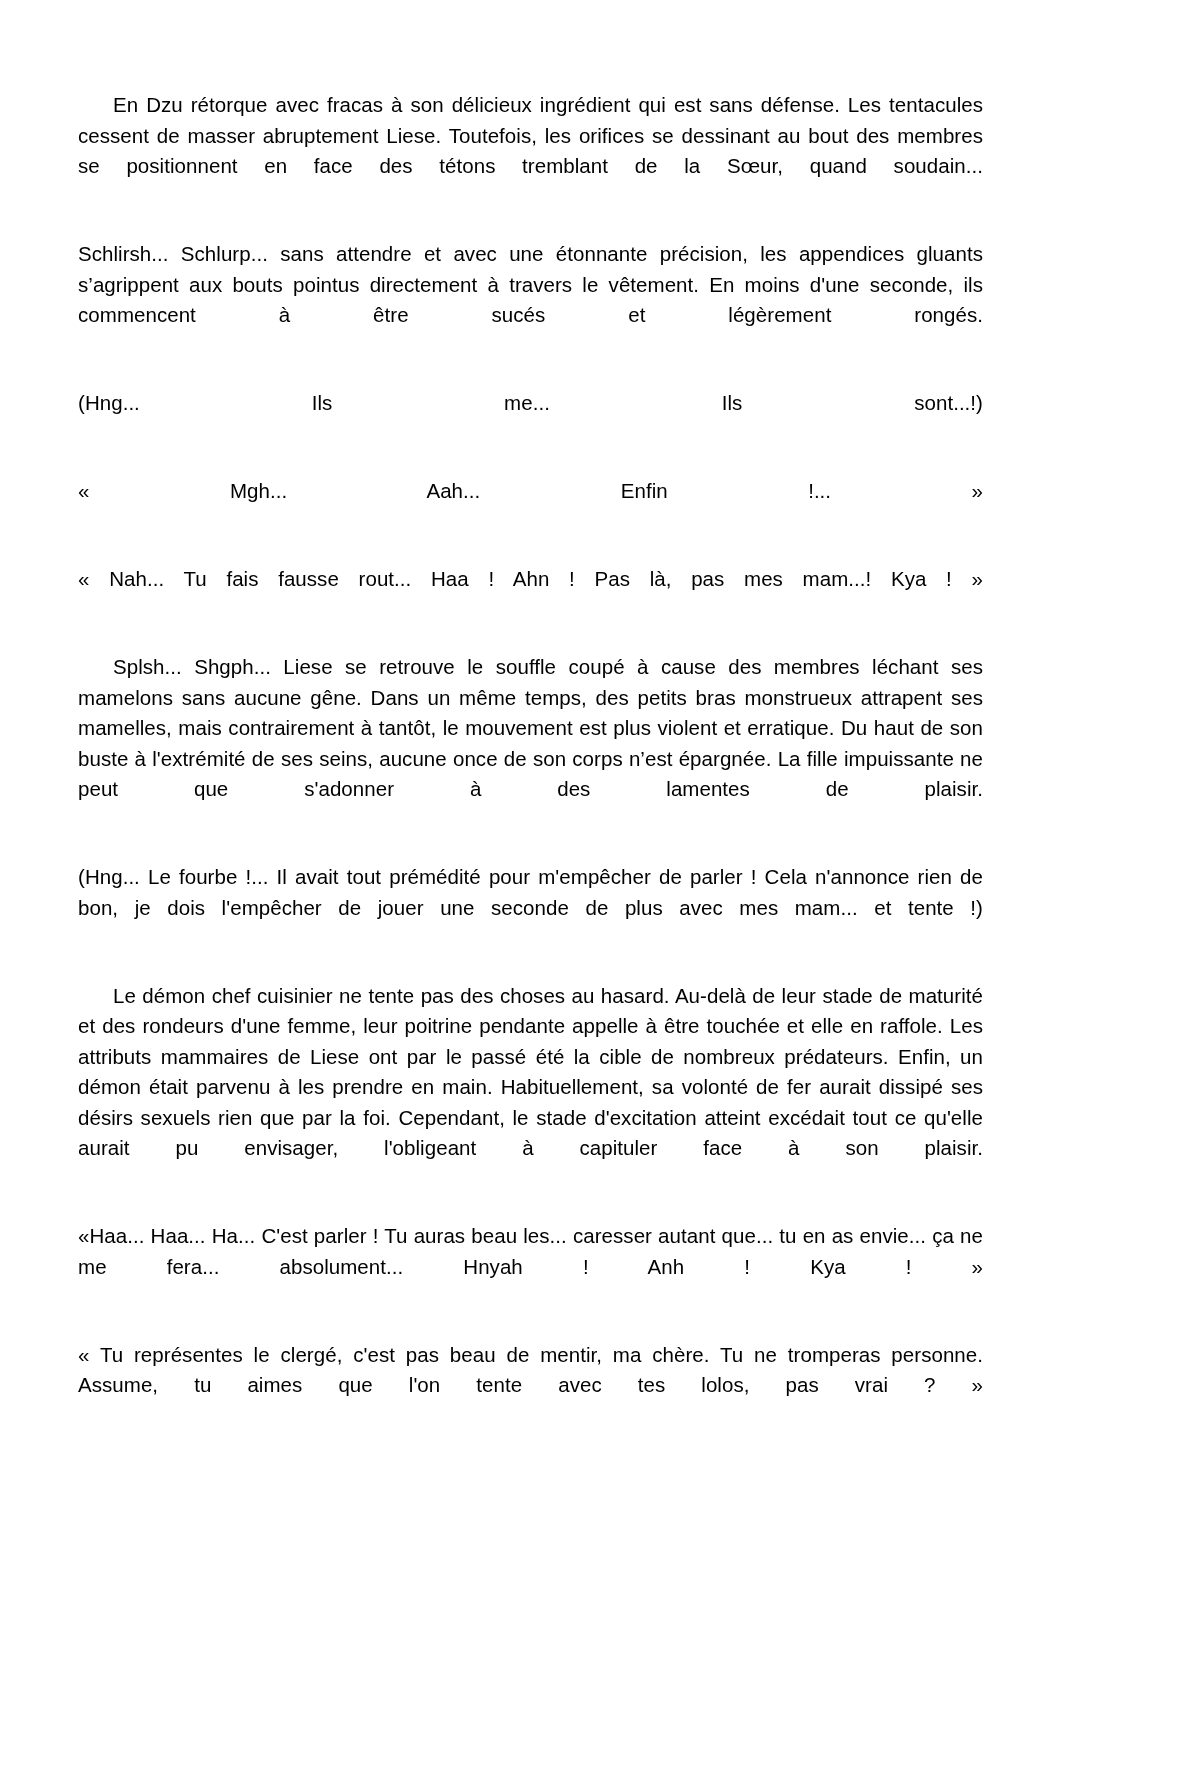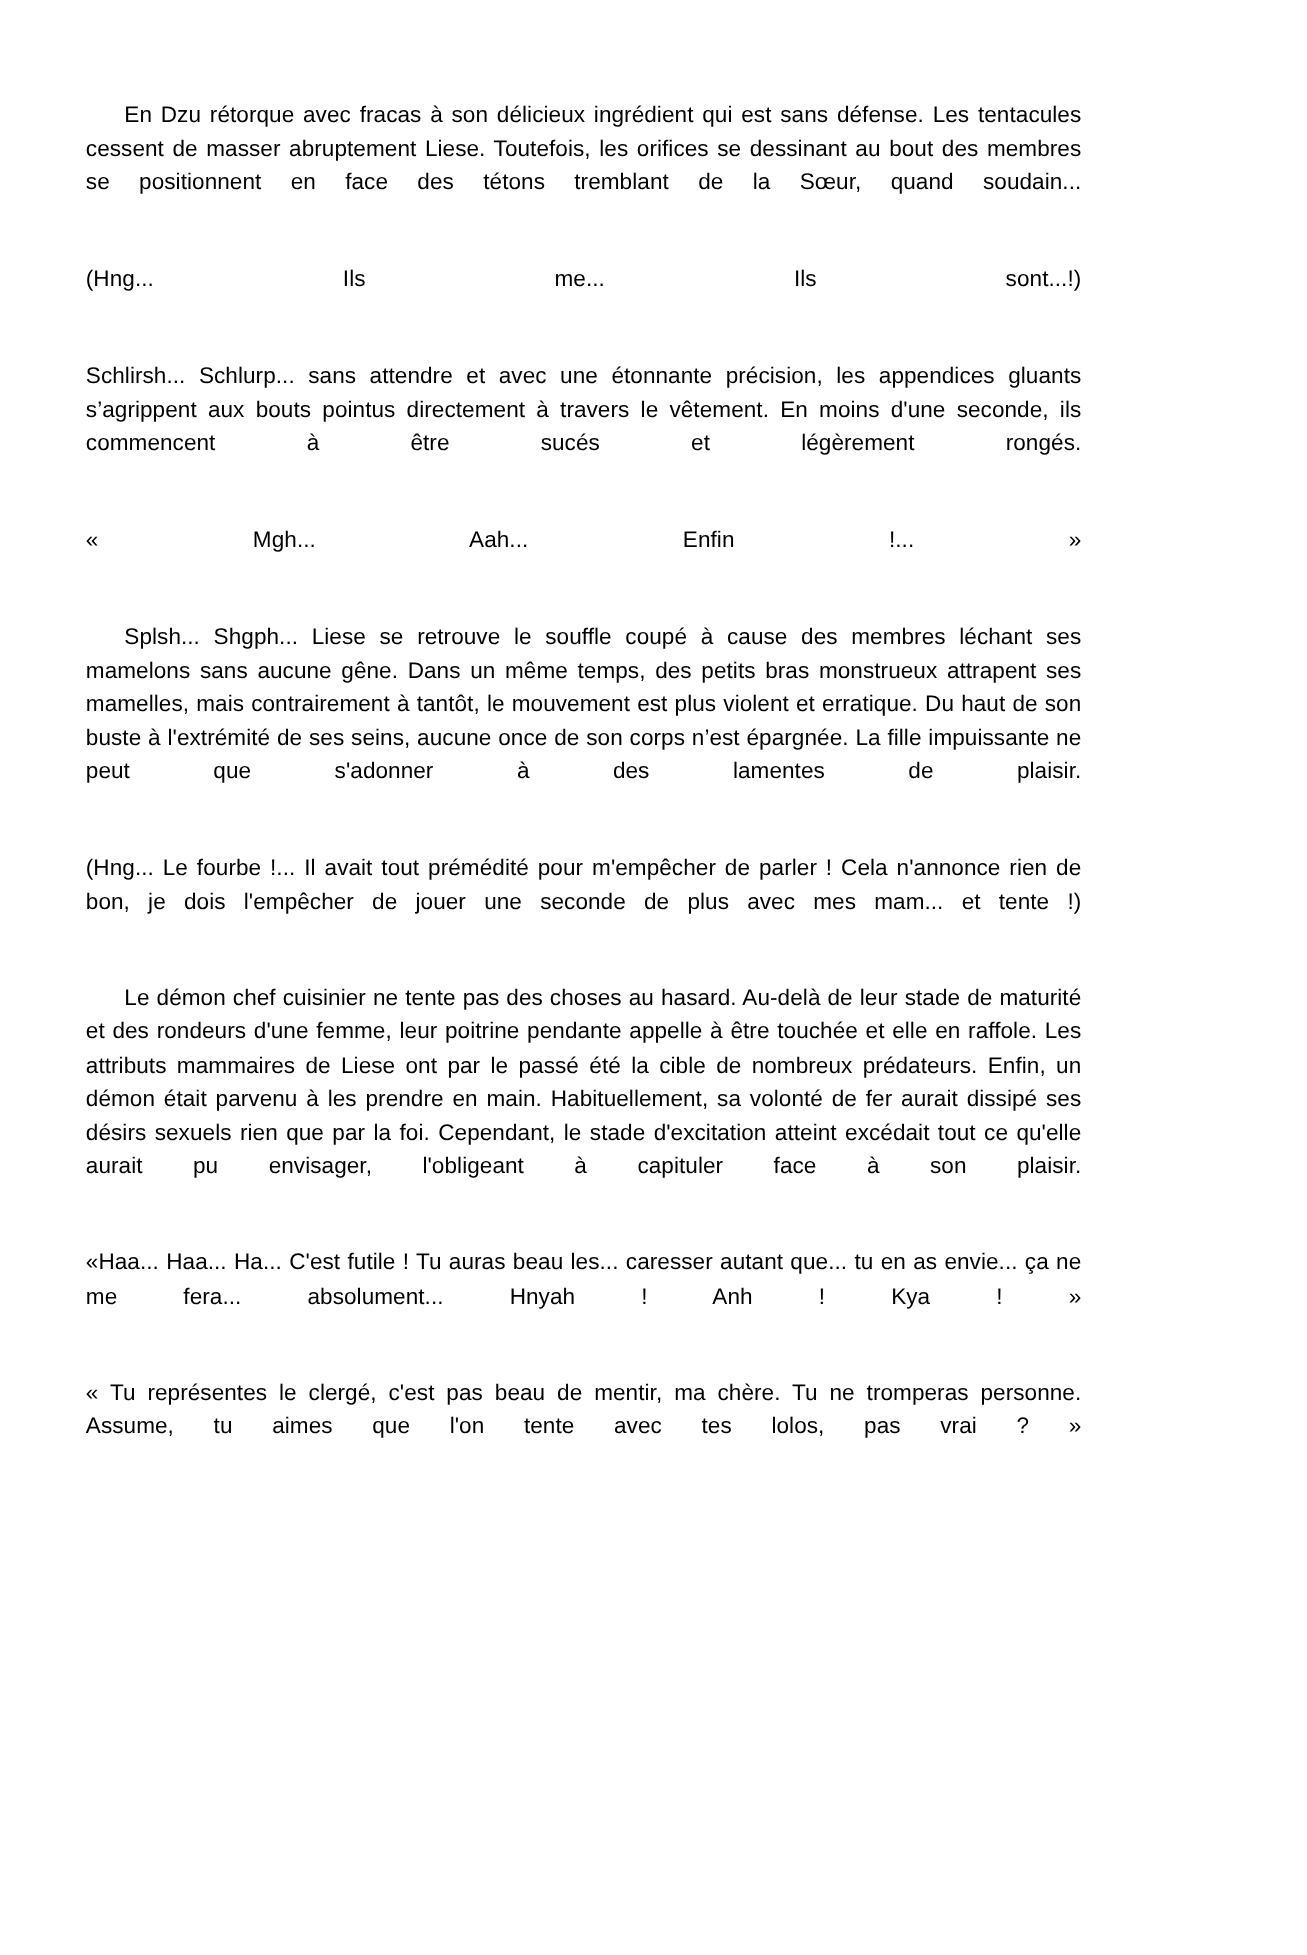--- a/index.html
+++ b/index.html
@@ -46,23 +46,24 @@
     width: 100%;
   }
 </style>
 </head>
 <body>
 
 <div class="page">
   <div class="content">
 
     <p class="para indent">En Dzu rétorque avec fracas à son délicieux ingrédient qui est sans défense. Les tentacules cessent de masser abruptement Liese. Toutefois, les orifices se dessinant au bout des membres se positionnent en face des tétons tremblant de la Sœur, quand soudain...</p>
+    <p class="para">Schlirsh... Schlurp... sans attendre et avec une étonnante précision, les appendices gluants s’agrippent aux bouts pointus directement à travers le vêtement. En moins d'une seconde, ils commencent à être sucés et légèrement rongés.</p>
     <p class="para">(Hng... Ils me... Ils sont...!)</p>
-    <p class="para">Schlirsh... Schlurp... sans attendre et avec une étonnante précision, les appendices gluants s’agrippent aux bouts pointus directement à travers le vêtement. En moins d'une seconde, ils commencent à être sucés et légèrement rongés.</p>
     <p class="para">« Mgh... Aah... Enfin !... »</p>
+    <p class="para">« Nah... Tu fais fausse rout... Haa ! Ahn ! Pas là, pas mes mam...! Kya ! »</p>
     <p class="para indent">Splsh... Shgph... Liese se retrouve le souffle coupé à cause des membres léchant ses mamelons sans aucune gêne. Dans un même temps, des petits bras monstrueux attrapent ses mamelles, mais contrairement à tantôt, le mouvement est plus violent et erratique. Du haut de son buste à l'extrémité de ses seins, aucune once de son corps n’est épargnée. La fille impuissante ne peut que s'adonner à des lamentes de plaisir.</p>
     <p class="para">(Hng... Le fourbe !... Il avait tout prémédité pour m'empêcher de parler ! Cela n'annonce rien de bon, je dois l'empêcher de jouer une seconde de plus avec mes mam... et tente !)</p>
     <p class="para indent">Le démon chef cuisinier ne tente pas des choses au hasard. Au-delà de leur stade de maturité et des rondeurs d'une femme, leur poitrine pendante appelle à être touchée et elle en raffole. Les attributs mammaires de Liese ont par le passé été la cible de nombreux prédateurs. Enfin, un démon était parvenu à les prendre en main. Habituellement, sa volonté de fer aurait dissipé ses désirs sexuels rien que par la foi. Cependant, le stade d'excitation atteint excédait tout ce qu'elle aurait pu envisager, l'obligeant à capituler face à son plaisir.</p>
-    <p class="para">«Haa... Haa... Ha... C'est futile ! Tu auras beau les... caresser autant que... tu en as envie... ça ne me fera... absolument... Hnyah ! Anh ! Kya ! »</p>
+    <p class="para">«Haa... Haa... Ha... C'est parler ! Tu auras beau les... caresser autant que... tu en as envie... ça ne me fera... absolument... Hnyah ! Anh ! Kya ! »</p>
     <p class="para">« Tu représentes le clergé, c'est pas beau de mentir, ma chère. Tu ne tromperas personne. Assume, tu aimes que l'on tente avec tes lolos, pas vrai ? »</p>
 
   </div>
 </div>
 
 </body></html>

